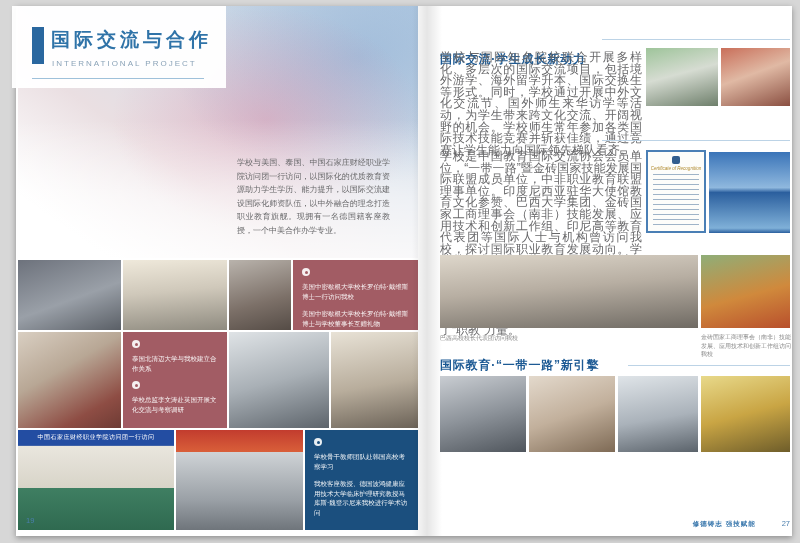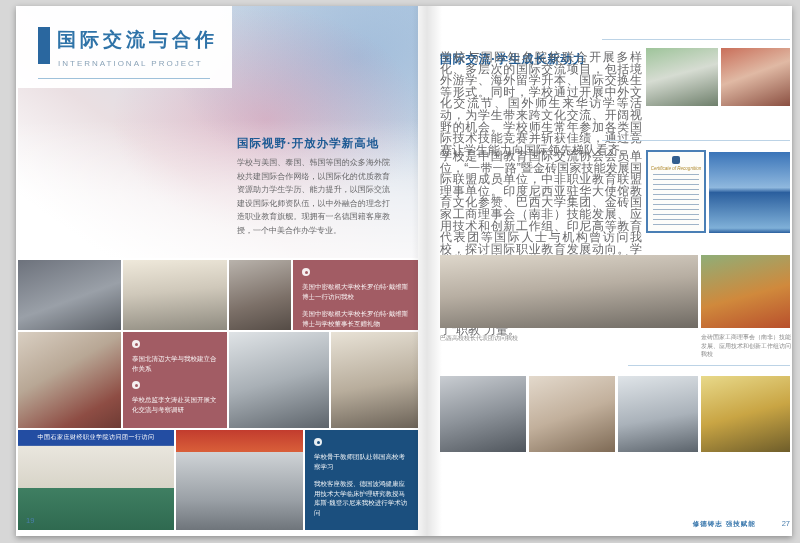--- a/index.html
+++ b/index.html
@@ -10,21 +10,21 @@
   #gutter{left:412px;top:6px;width:30px;height:530px;background:linear-gradient(90deg,rgba(0,0,0,0) 0%,rgba(0,0,0,.10) 50%,rgba(0,0,0,0) 100%);}
 
   
   #hero{left:18px;top:6px;width:400px;height:252px;
     background:
       radial-gradient(ellipse 220px 160px at 62% 45%, rgba(223,120,150,.38), rgba(223,120,150,0) 70%),
       radial-gradient(ellipse 260px 180px at 85% 20%, rgba(120,160,205,.45), rgba(120,160,205,0) 72%),
       linear-gradient(215deg,#b9cfe4 0%,#d9dfe8 38%,#eadfe2 62%,#ffffff 88%);}
   #hero-fade{left:18px;top:120px;width:400px;height:138px;
     background:linear-gradient(180deg,rgba(255,255,255,0) 0%,rgba(255,255,255,.55) 55%,rgba(255,255,255,.8) 100%);}
-  #header-card{left:18px;top:6px;width:214px;height:82px;background:rgba(255,255,255,.97);}
+  #header-card{left:12px;top:6px;width:214px;height:82px;background:rgba(255,255,255,.97);}
   #title-bar{left:38px;top:27px;width:12px;height:37px;background:#2a679f;}
   #page-title{left:57px;top:27px;width:175px;font-size:19px;font-weight:bold;color:#2f73a8;letter-spacing:4px;}
   #page-subtitle{left:58px;top:59px;width:175px;font-size:8px;color:#8ba3b8;letter-spacing:2px;}
   #title-rule{left:38px;top:78px;width:172px;height:1px;background:#9fc1da;}
   #intro-heading{left:237px;top:136px;width:158px;font-size:11.5px;font-weight:bold;color:#1d5a94;letter-spacing:1px;}
   #intro-body{left:237px;top:156px;width:153px;font-size:8px;line-height:13.5px;color:#68686a;text-align:justify;}
 
   .photo{background:#999;}
   .ph-a{background:linear-gradient(160deg,#6d727c 0%,#9aa0a8 55%,#5a5f66 100%);}
   .ph-b{background:linear-gradient(175deg,#efe9db 0%,#cfc8ba 45%,#8f8b80 100%);}
@@ -80,22 +80,21 @@
   <div class="abs photo" id="hero"></div>
   <div class="abs" id="hero-fade"></div>
 
   <div class="abs" id="header-card">
     <div class="abs" id="title-bar" style="left:20px;top:21px;"></div>
     <div class="abs" id="page-title" style="left:39px;top:21px;">国际交流与合作</div>
     <div class="abs" id="page-subtitle" style="left:40px;top:53px;">INTERNATIONAL PROJECT</div>
     <div class="abs" id="title-rule" style="left:20px;top:72px;"></div>
   </div>
 
-  <div class="abs" id="intro-heading">国际视野·开放办学新高地</div>
-  <div class="abs" id="intro-body">学校与美国、泰国、韩国等国的众多海外院校共建国际合作网络，以国际化的优质教育资源助力学生学历、能力提升，以国际交流建设国际化师资队伍，以中外融合的理念打造职业教育旗舰。现拥有一名德国籍客座教授，一个中美合作办学专业。</div>
+  <div class="abs" id="intro-body">学校与美国、泰国、中国石家庄财经职业学院访问团一行访问，以国际化的优质教育资源助力学生学历、能力提升，以国际交流建设国际化师资队伍，以中外融合的理念打造职业教育旗舰。现拥有一名德国籍客座教授，一个中美合作办学专业。</div>
 
   <div class="abs photo ph-a" style="left:18px;top:260px;width:103px;height:70px;"></div>
   <div class="abs photo ph-b" style="left:123px;top:260px;width:104px;height:70px;"></div>
   <div class="abs photo ph-c" style="left:229px;top:260px;width:62px;height:70px;"></div>
   <div class="abs cap-block" style="left:293px;top:260px;width:125px;height:70px;">
     <span class="marker"></span>
     <p class="cap">美国中密歇根大学校长罗伯特·戴维斯博士一行访问我校</p>
     <p class="cap">美国中密歇根大学校长罗伯特·戴维斯博士与学校董事长互赠礼物</p>
   </div>
 
@@ -136,20 +135,21 @@
     <div class="cert-title">Certificate of Recognition</div>
     <div class="lines"></div>
   </div>
   <div class="abs photo ph-collage" style="left:709px;top:152px;width:81px;height:81px;"></div>
 
   <div class="abs photo ph-wide" style="left:440px;top:255px;width:258px;height:73px;"></div>
   <div class="abs photo ph-fest" style="left:701px;top:255px;width:89px;height:73px;"></div>
   <div class="abs photo-cap" style="left:440px;top:334px;width:190px;">巴西高校校长代表团访问我校</div>
   <div class="abs photo-cap" style="left:701px;top:333px;width:92px;">金砖国家工商理事会（南非）技能发展、应用技术和创新工作组访问我校</div>
 
+  <div class="abs sec-heading" style="left:440px;top:357px;">国际教育·“一带一路”新引擎</div>
   <div class="abs sec-rule" style="left:628px;top:365px;width:162px;"></div>
   <div class="abs photo ph-q1" style="left:440px;top:376px;width:86px;height:76px;"></div>
   <div class="abs photo ph-q2" style="left:529px;top:376px;width:86px;height:76px;"></div>
   <div class="abs photo ph-q3" style="left:618px;top:376px;width:80px;height:76px;"></div>
   <div class="abs photo ph-q4" style="left:701px;top:376px;width:89px;height:76px;"></div>
 
   <div class="abs" id="footer-right">
     <span id="footer-slogan">修德铸志 强技赋能</span>
     <span id="right-pagenum">27</span>
   </div>

